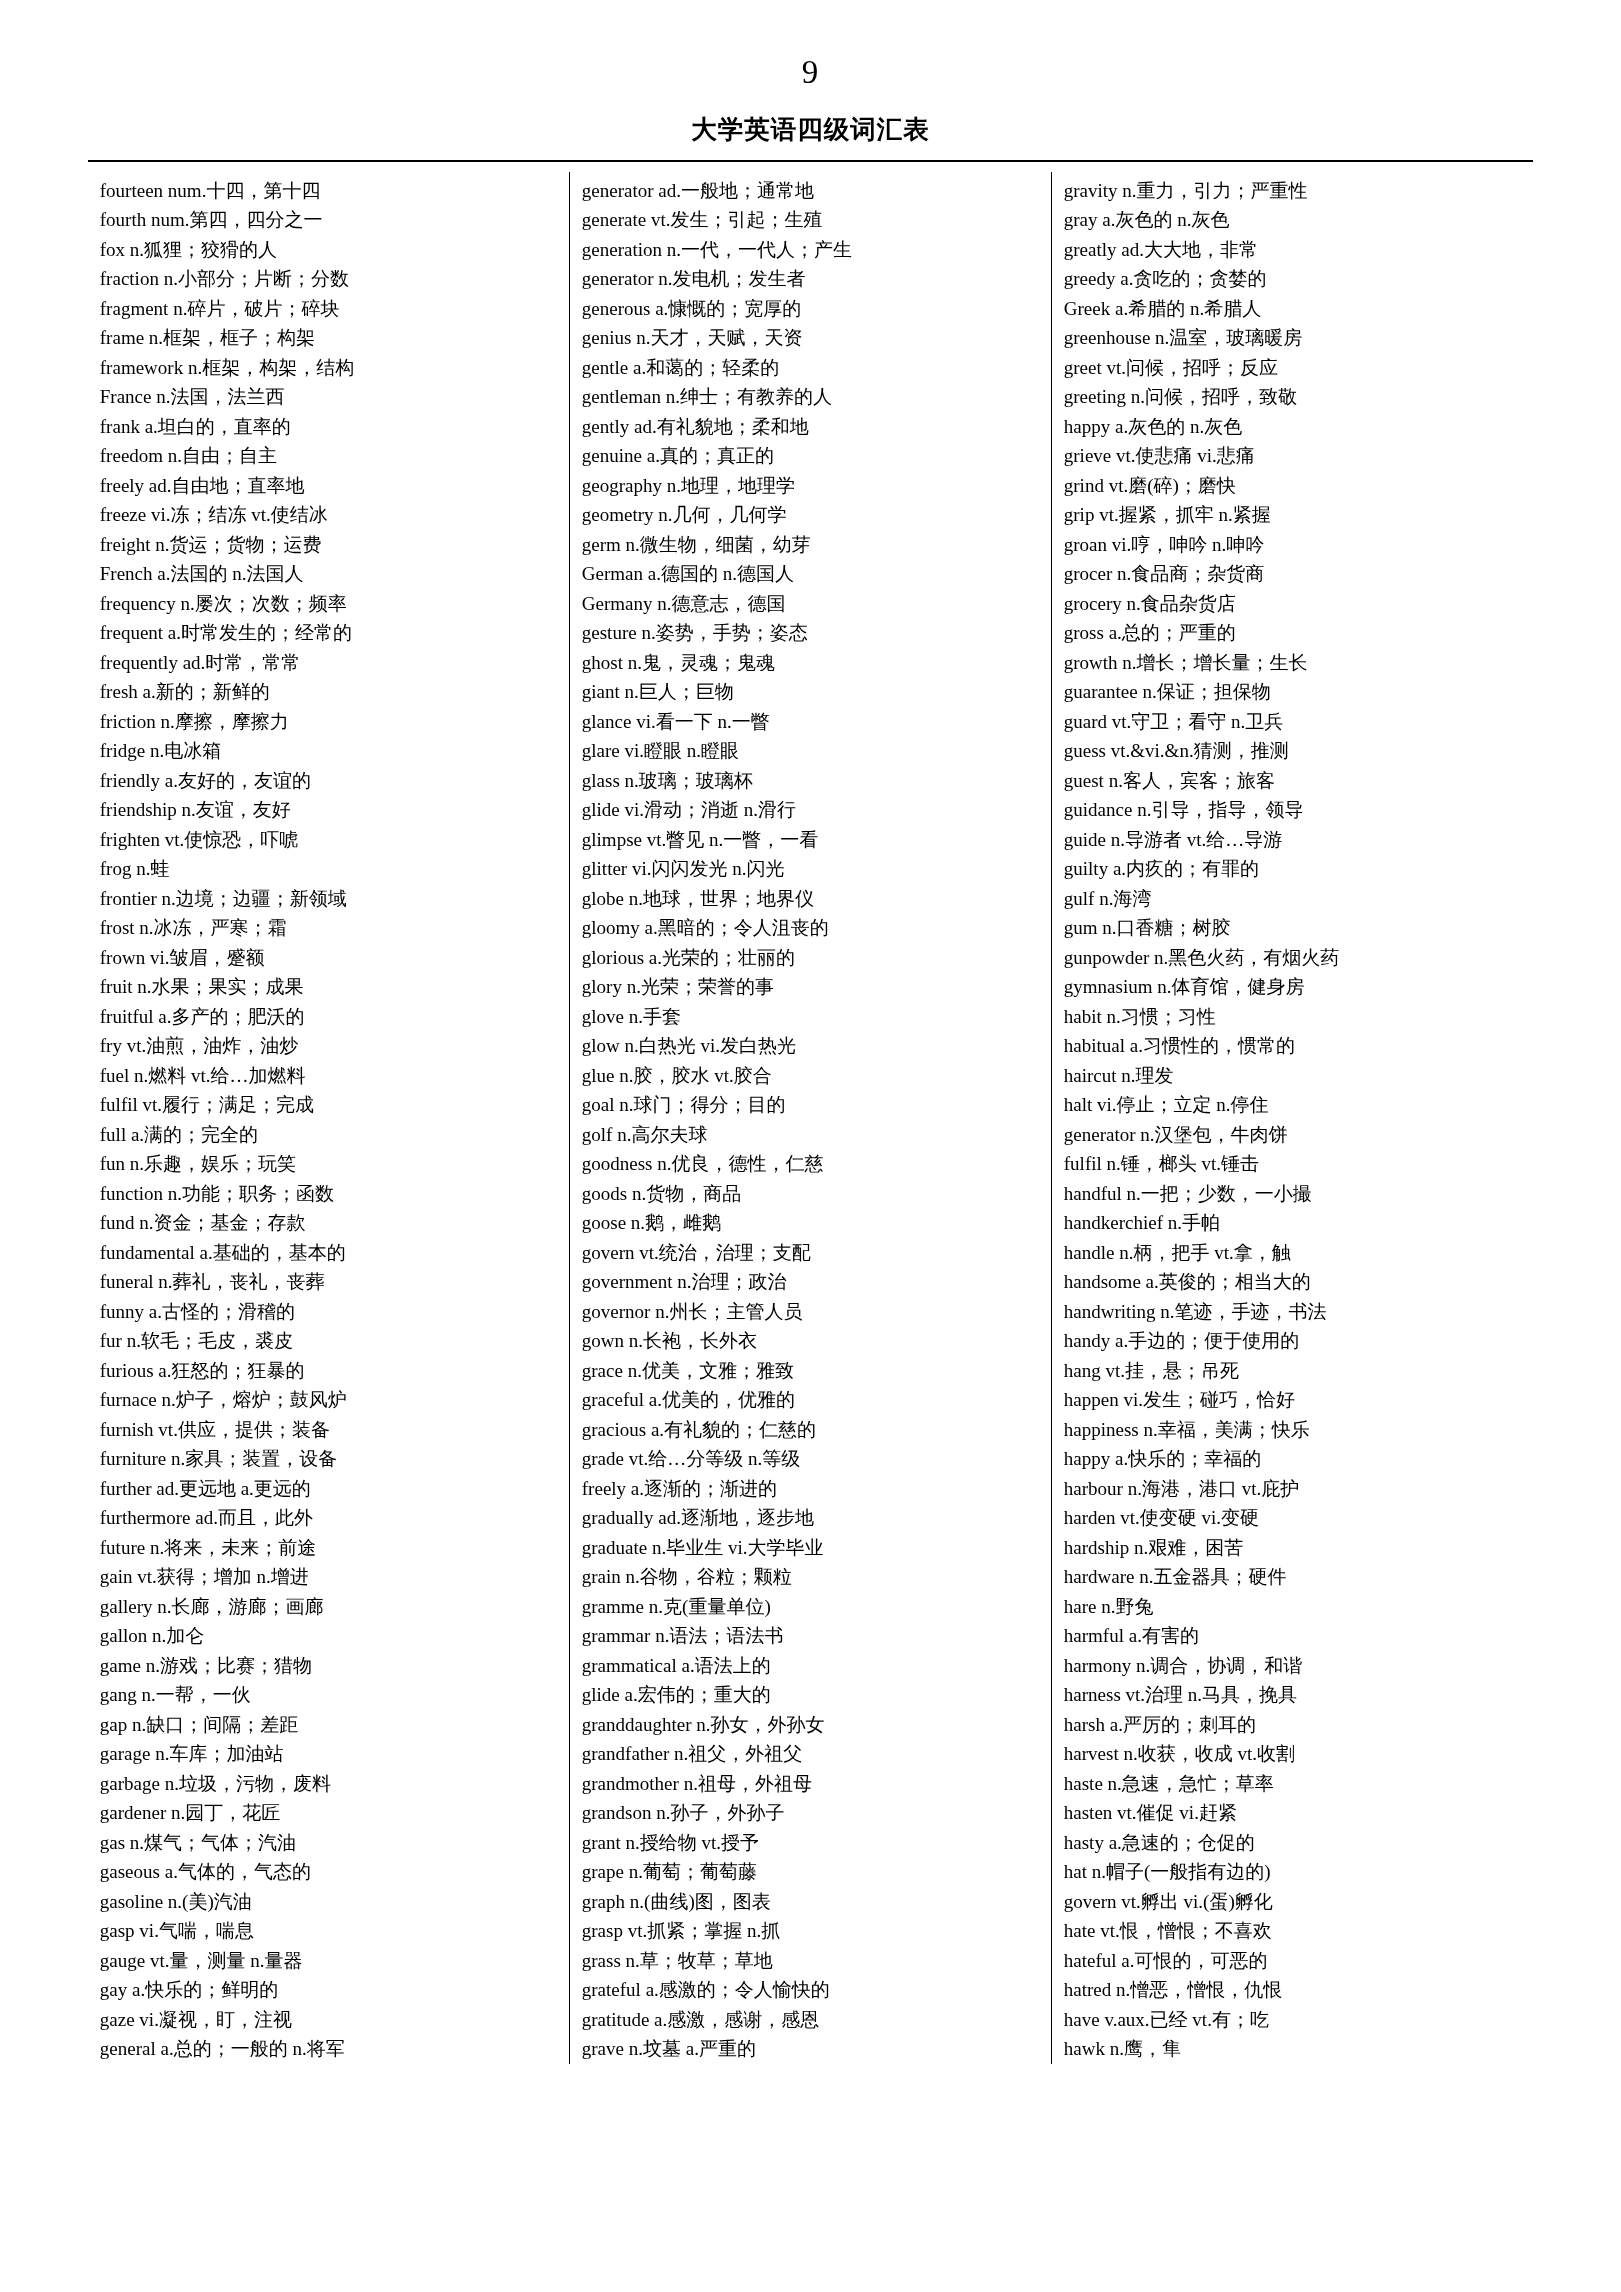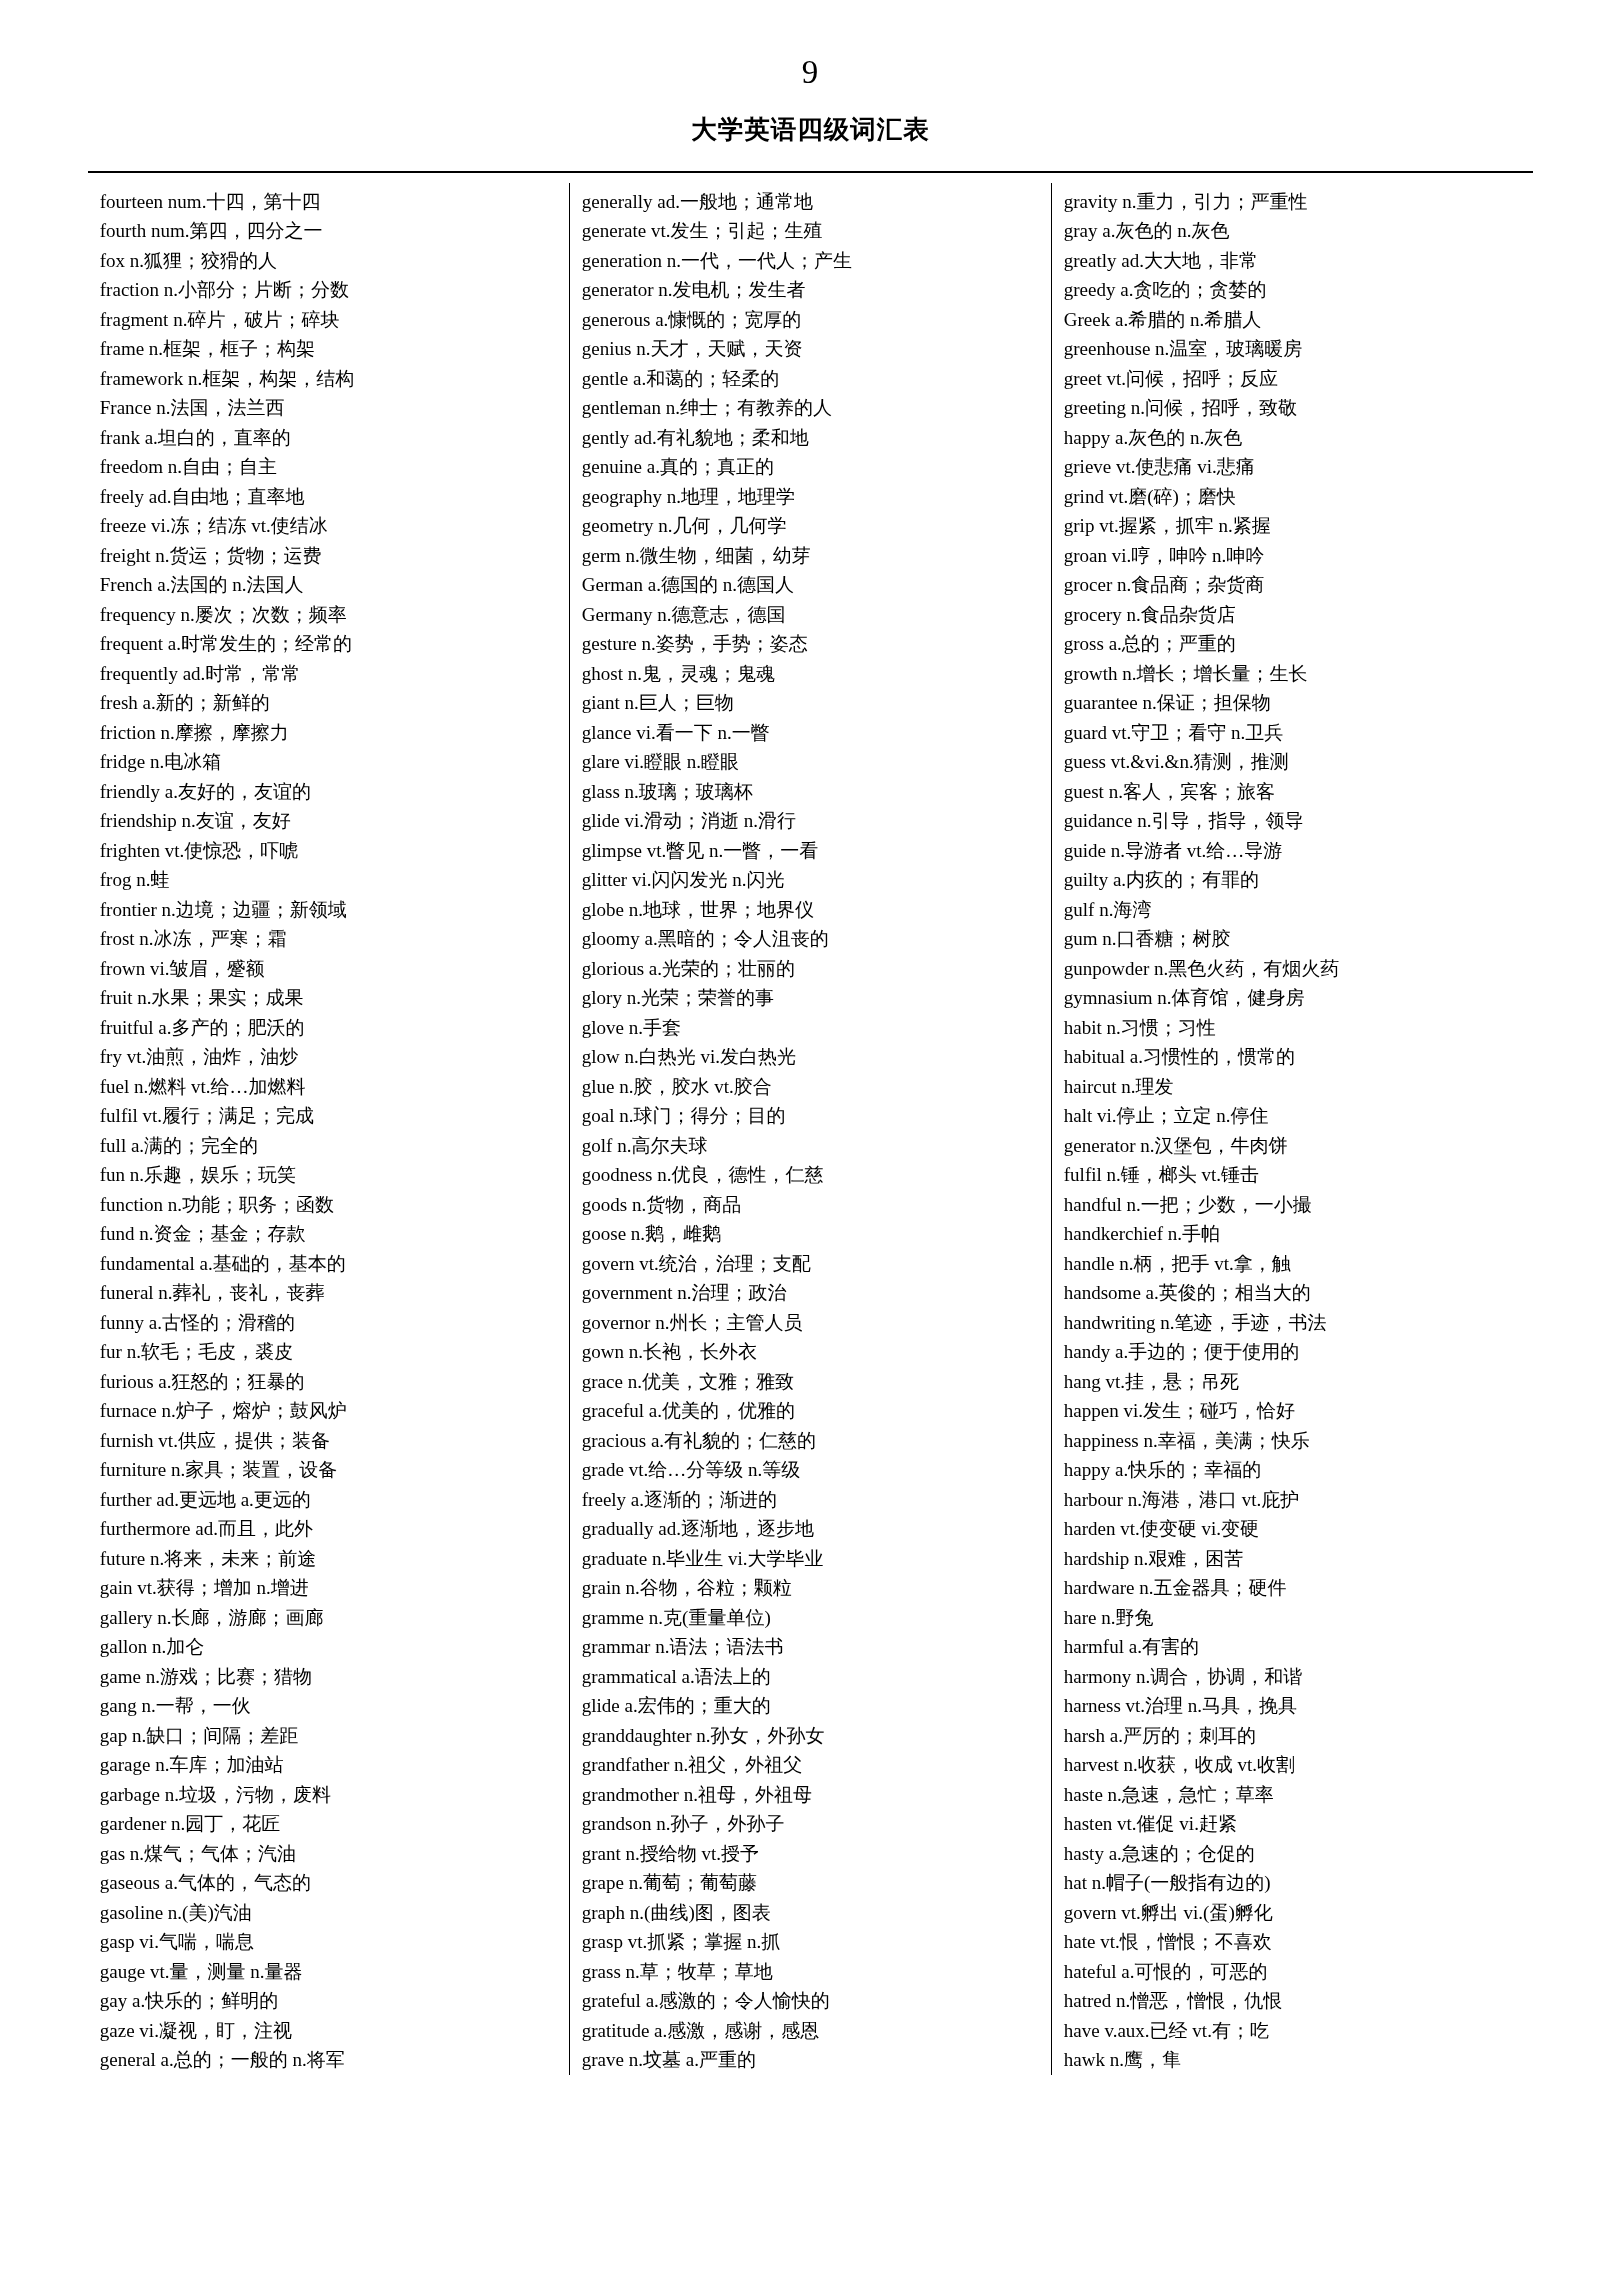--- a/index.html
+++ b/index.html
@@ -25,21 +25,21 @@
     font-size: 33px;
     font-family: "Liberation Serif", serif;
     margin: 14.7px 0 21.6px 0;
     letter-spacing: 1px;
   }
   .doc-title {
     text-align: center;
     font-size: 25.5px;
     font-weight: bold;
     font-family: "DejaVu Sans", sans-serif;
-    margin-bottom: 24px;
+    margin-bottom: 13px;
     letter-spacing: 1px;
   }
   .rule {
     border: 0;
     border-top: 2px solid #000;
     margin: 0 0 9.8px 0;
   }
   .columns {
     display: flex;
     flex-direction: row;
@@ -129,21 +129,21 @@
         <div class="entry">gas n.煤气；气体；汽油</div>
         <div class="entry">gaseous a.气体的，气态的</div>
         <div class="entry">gasoline n.(美)汽油</div>
         <div class="entry">gasp vi.气喘，喘息</div>
         <div class="entry">gauge vt.量，测量 n.量器</div>
         <div class="entry">gay a.快乐的；鲜明的</div>
         <div class="entry">gaze vi.凝视，盯，注视</div>
         <div class="entry">general a.总的；一般的 n.将军</div>
       </div>
     <div class="col">
-        <div class="entry">generally ad.一般地；通常地</div>
+        <div class="entry">generator ad.一般地；通常地</div>
         <div class="entry">generate vt.发生；引起；生殖</div>
         <div class="entry">generation n.一代，一代人；产生</div>
         <div class="entry">generator n.发电机；发生者</div>
         <div class="entry">generous a.慷慨的；宽厚的</div>
         <div class="entry">genius n.天才，天赋，天资</div>
         <div class="entry">gentle a.和蔼的；轻柔的</div>
         <div class="entry">gentleman n.绅士；有教养的人</div>
         <div class="entry">gently ad.有礼貌地；柔和地</div>
         <div class="entry">genuine a.真的；真正的</div>
         <div class="entry">geography n.地理，地理学</div>

